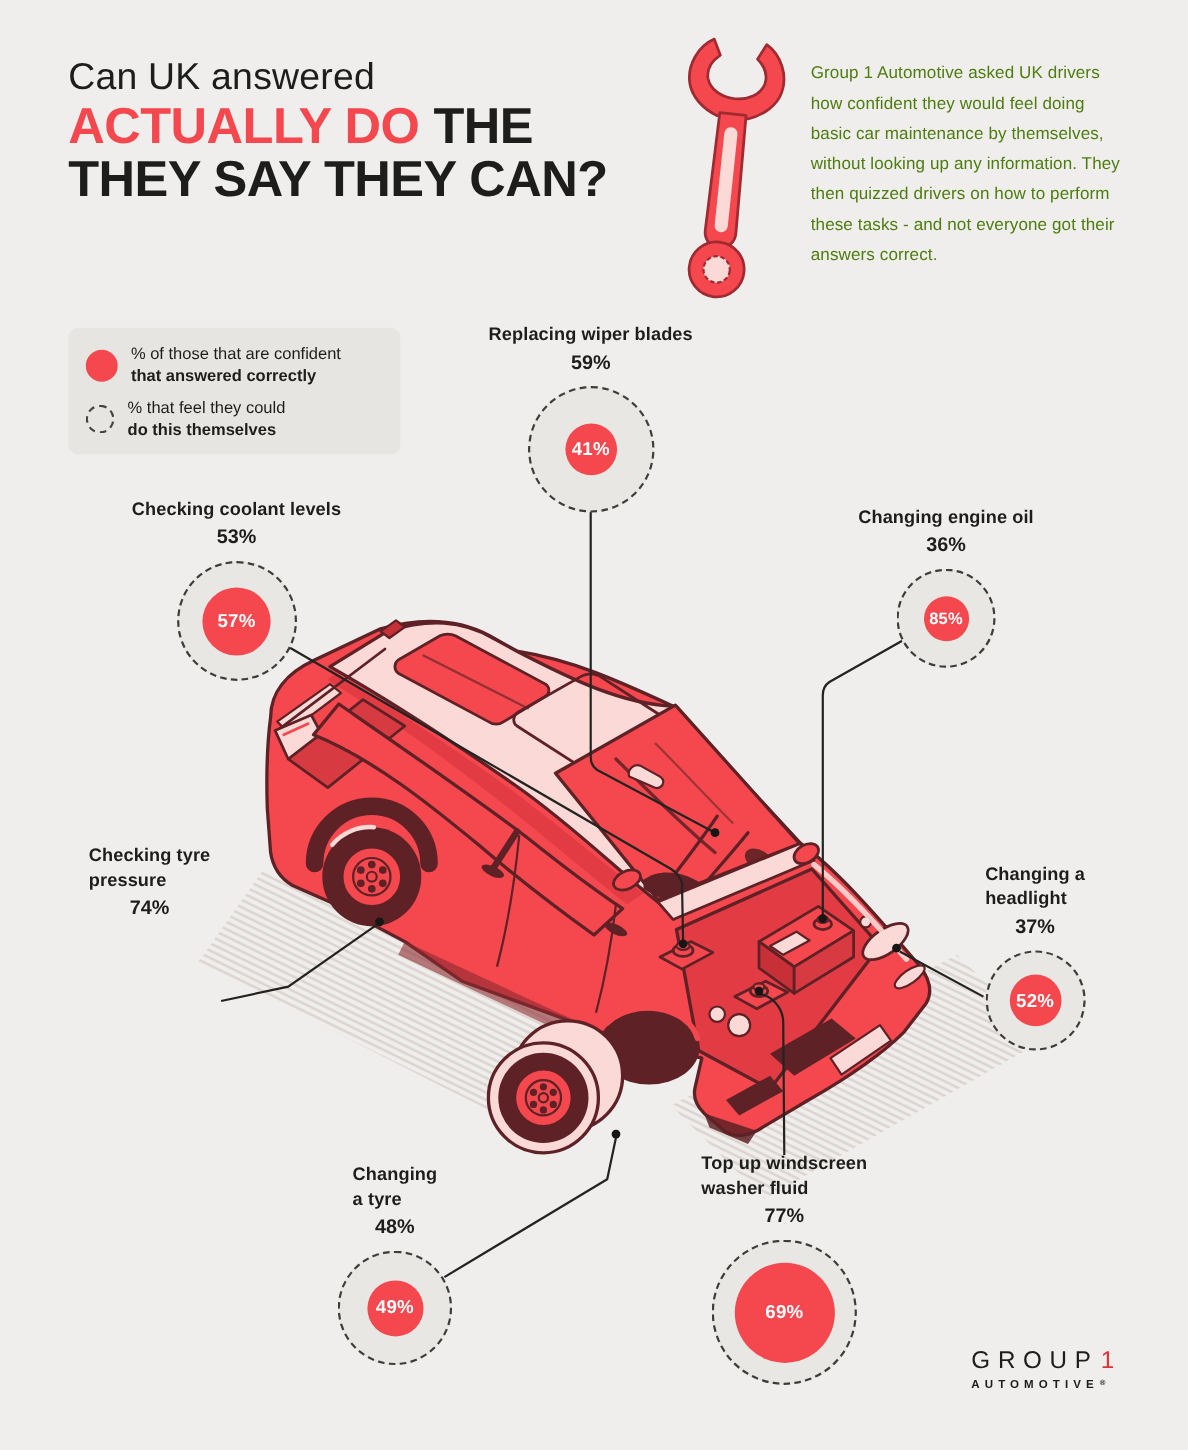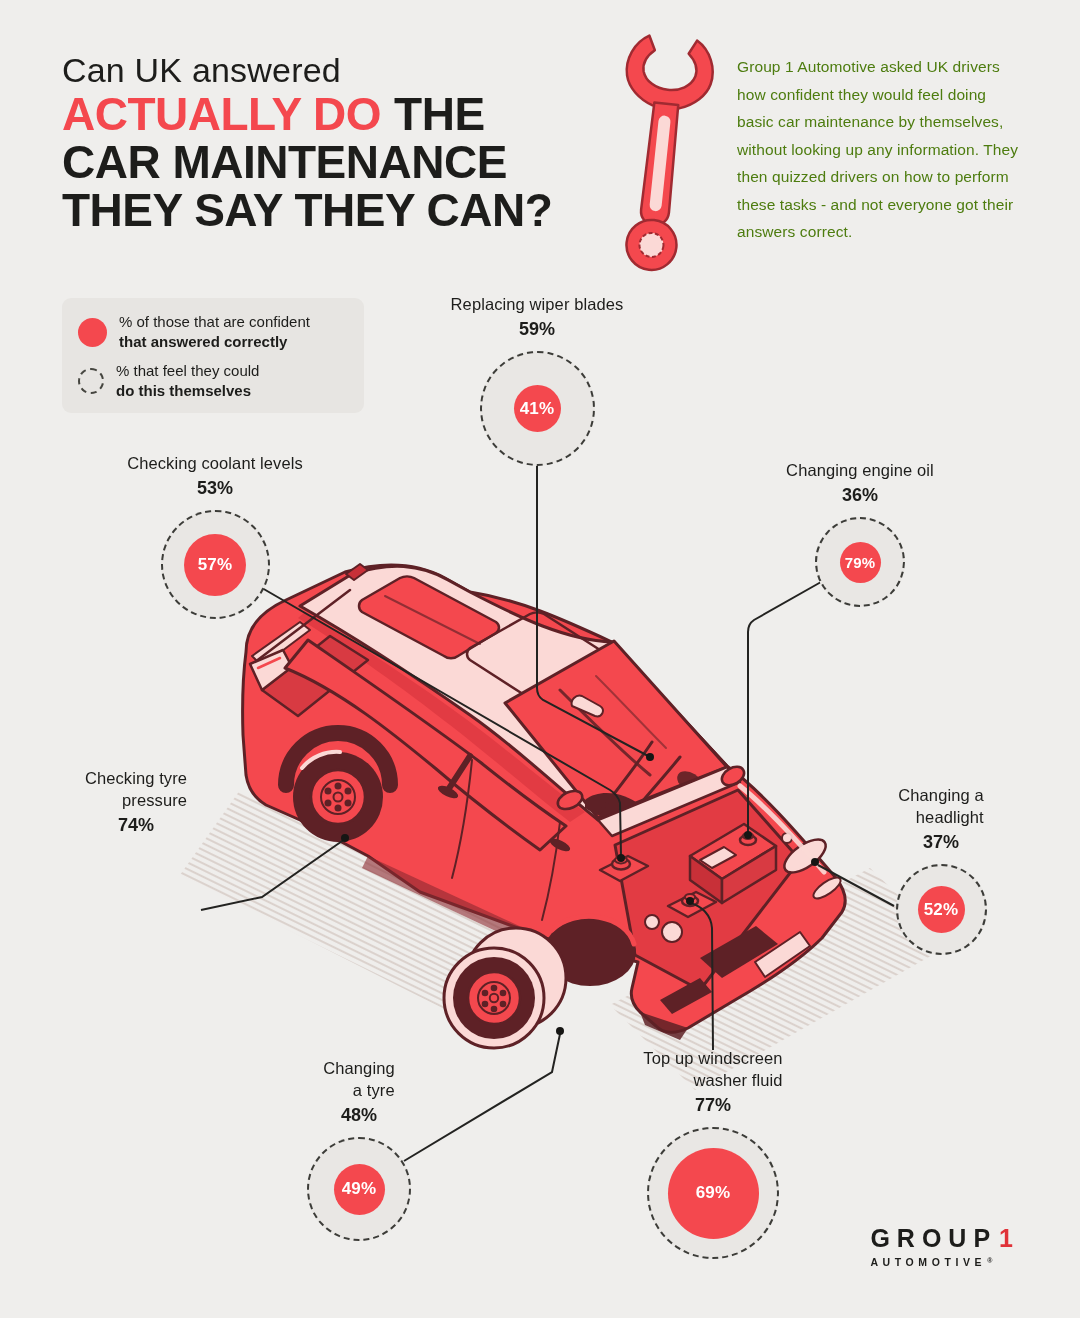--- a/index.html
+++ b/index.html
@@ -24,30 +24,30 @@
   .legend{position:absolute;left:62px;top:298px;width:302px;background:var(--legend-bg);
     border-radius:9px;padding:14px 16px 12px 16px;z-index:2;display:flex;flex-direction:column;gap:9px}
   .legend-row{display:flex;align-items:center;gap:12px}
   .legend-marker-dashed{width:26px;height:26px;border:2px dashed #45453f;border-radius:50%;flex:0 0 auto}
   .legend-marker-filled{width:29px;height:29px;background:var(--accent);border-radius:50%;flex:0 0 auto}
   .legend-text{font-size:15px;line-height:20px}
   .legend-text b{font-weight:700}
 
   
   .callout{position:absolute;width:300px;display:flex;flex-direction:column;align-items:center;z-index:2}
-  .callout-label{font-size:16.5px;font-weight:400;line-height:22px;text-align:right;white-space:pre-line;letter-spacing:.1px}
+  .callout-label{font-size:16.5px;font-weight:700;line-height:22px;text-align:left;white-space:pre-line;letter-spacing:.1px}
   .callout-pct{font-size:18px;font-weight:800;line-height:22px;margin:3px 0 11px}
   .bubble{background:var(--bubble-bg);border:2px dashed #3c3c38;border-radius:50%;
     display:flex;align-items:center;justify-content:center}
   .bubble-inner{background:var(--accent);border-radius:50%;display:flex;align-items:center;justify-content:center;
     color:#fff;font-weight:800;letter-spacing:.2px}
 
   
   .logo{position:absolute;right:60px;top:1224px;z-index:2;text-align:left}
-  .logo-top{font-size:25px;font-weight:700;letter-spacing:7px;display:flex}
+  .logo-top{font-size:22px;font-weight:400;letter-spacing:7px;display:flex}
   .logo-one{color:#e03238;margin-left:2px}
   .logo-bottom{font-size:10.5px;font-weight:700;letter-spacing:4.6px;margin-top:3px;display:flex;align-items:flex-start}
   .logo-reg{font-size:7px;line-height:9px;margin-left:1px}
 
   
   .f-red{fill:var(--accent)} .f-pink{fill:var(--pink)} .f-dark{fill:var(--outline)}
   .f-red2{fill:#e23b43} .f-red3{fill:#d83a42} .f-red4{fill:#c83038}
   .s-dark{stroke:var(--outline)}
   .ln{stroke:var(--line);stroke-width:2;fill:none}
   .dot{fill:#161614}
@@ -236,21 +236,20 @@
       <circle class="dot" cx="690" cy="901" r="4"></circle>
     </g>
   </svg>
 
   <div class="title-block">
     <div class="title-intro">Can UK answered</div>
     <div class="caps-line">
       <span class="caps-red">ACTUALLY DO</span>
       <span class="caps-dark">THE</span>
     </div>
-    <div class="caps-line caps-dark">CAR MAINTENANCE</div>
     <div class="caps-line caps-dark">THEY SAY THEY CAN?</div>
   </div>
 
   <p class="intro-copy">Group 1 Automotive asked UK drivers how confident they would feel doing basic car maintenance by themselves, without looking up any information. They then quizzed drivers on how to perform these tasks - and not everyone got their answers correct.</p>
 
   <div class="legend">
     <div class="legend-row">
       <span class="legend-marker-filled"></span>
       <span class="legend-text">
         <span>% of those that are confident</span><br>
@@ -284,21 +283,21 @@
         <span>57%</span>
       </div>
     </div>
   </div>
 
   <div class="callout" style="left:710px;top:459px">
     <div class="callout-label">Changing engine oil</div>
     <div class="callout-pct">36%</div>
     <div class="bubble" style="height: 90px; width: 90px;">
       <div class="bubble-inner" style="height: 41px; width: 41px; font-size: 15px;">
-        <span>79%</span>
+        <span>85%</span>
       </div>
     </div>
   </div>
 
   <div class="callout" style="left:-14px;top:767px">
     <div class="callout-label">Checking tyre
 pressure</div>
     <div class="callout-pct">74%</div>
   </div>
 

